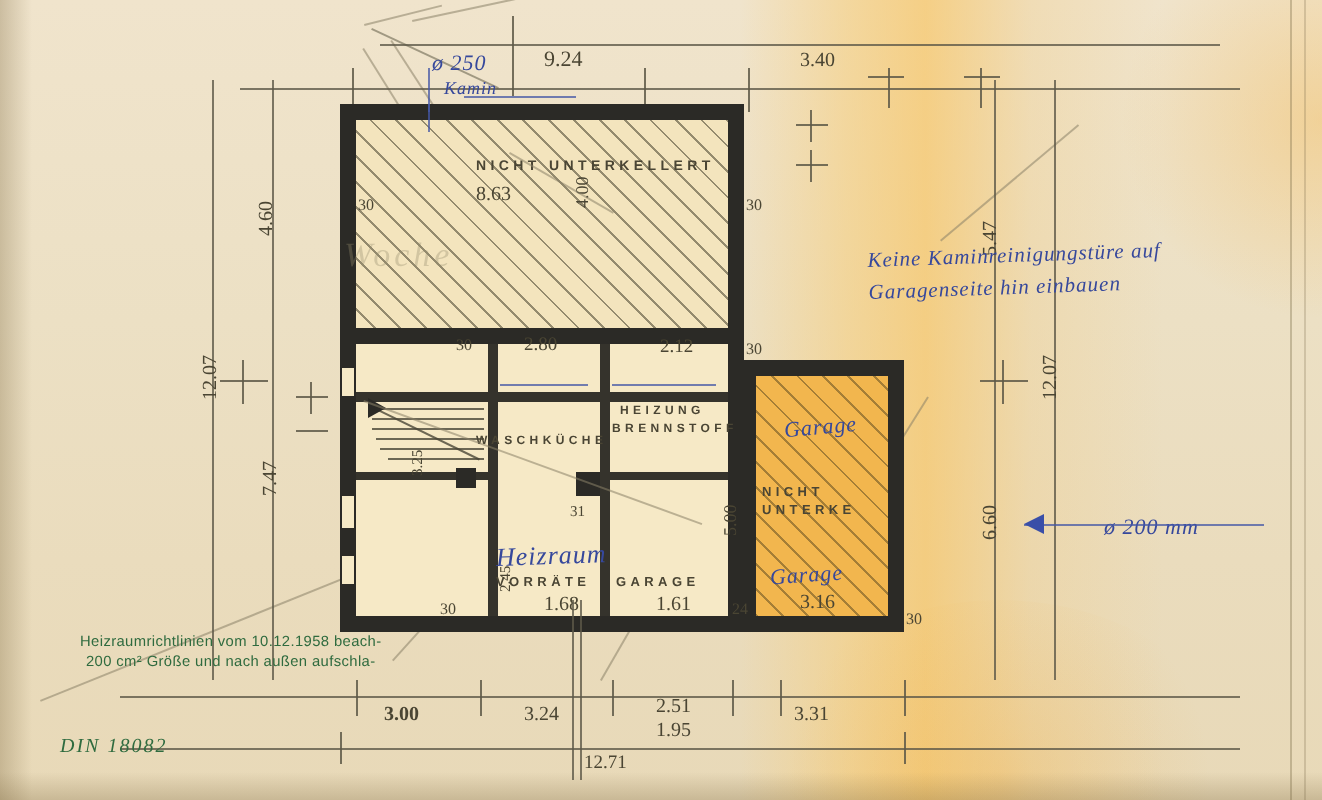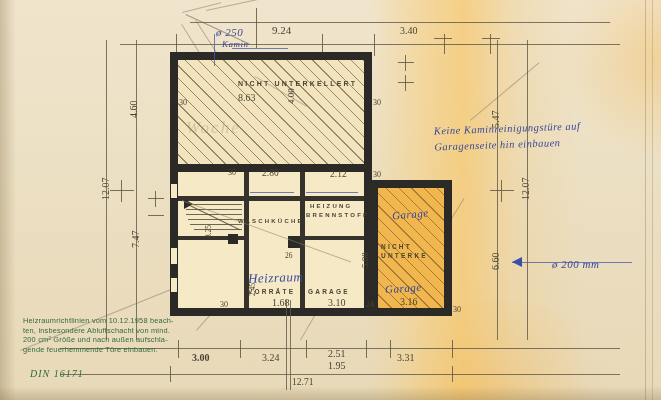--- a/index.html
+++ b/index.html
@@ -181,37 +181,37 @@
 
   <div class="txt lbl-spaced" style="left:381px;top:243px;font-size:6.5px;">NICHT</div>
   <div class="txt lbl-spaced" style="left:381px;top:252px;font-size:6.5px;">UNTERKE</div>
   <div class="txt num" style="left:400px;top:296px;font-size:10px;">3.16</div>
   <div class="txt num vert" style="left:360px;top:268px;font-size:9px;transform:rotate(-90deg);">5.00</div>
 
   <div class="txt lbl-spaced" style="left:248px;top:288px;font-size:6.5px;">VORRÄTE</div>
   <div class="txt num" style="left:272px;top:297px;font-size:10px;">1.68</div>
 
   <div class="txt lbl-spaced" style="left:308px;top:288px;font-size:6.5px;">GARAGE</div>
-  <div class="txt num" style="left:328px;top:297px;font-size:10px;">3.10</div>
+  <div class="txt num" style="left:328px;top:297px;font-size:10px;">1.61</div>
 
   <div class="txt lbl-spaced" style="left:238px;top:218px;font-size:6px;">WASCHKÜCHE</div>
   <div class="txt num" style="left:262px;top:168px;font-size:9.5px;">2.80</div>
 
   <div class="txt lbl-spaced" style="left:310px;top:203px;font-size:6px;">HEIZUNG</div>
   <div class="txt lbl-spaced" style="left:306px;top:212px;font-size:6px;">BRENNSTOFF</div>
   <div class="txt num" style="left:330px;top:169px;font-size:9.5px;">2.12</div>
 
   <div class="txt num" style="left:179px;top:98px;font-size:8px;">30</div>
   <div class="txt num" style="left:373px;top:98px;font-size:8px;">30</div>
   <div class="txt num" style="left:373px;top:170px;font-size:8px;">30</div>
   <div class="txt num" style="left:220px;top:300px;font-size:8px;">30</div>
   <div class="txt num" style="left:453px;top:305px;font-size:8px;">30</div>
   <div class="txt num" style="left:228px;top:168px;font-size:8px;">30</div>
   <div class="txt num" style="left:366px;top:300px;font-size:8px;">24</div>
-  <div class="txt num" style="left:285px;top:251px;font-size:7.5px;">26</div>
+  <div class="txt num" style="left:285px;top:251px;font-size:7.5px;">31</div>
 
   <div class="txt num vert" style="left:248px;top:296px;font-size:7.5px;transform:rotate(-90deg);">2.45</div>
   <div class="txt num vert" style="left:204px;top:238px;font-size:7.5px;transform:rotate(-90deg);">3.25</div>
 
   <div class="txt num vert" style="left:128px;top:118px;font-size:10px;transform:rotate(-90deg);">4.60</div>
   <div class="txt num vert" style="left:100px;top:200px;font-size:10px;transform:rotate(-90deg);">12.07</div>
   <div class="txt num vert" style="left:130px;top:248px;font-size:10px;transform:rotate(-90deg);">7.47</div>
 
   <div class="txt num vert" style="left:490px;top:128px;font-size:10px;transform:rotate(-90deg);">5.47</div>
   <div class="txt num vert" style="left:520px;top:200px;font-size:10px;transform:rotate(-90deg);">12.07</div>
@@ -261,28 +261,26 @@
 
   <div class="blue-hand" style="position:absolute;left:248px;top:270px;font-size:13px;transform:rotate(-2deg);">Heizraum</div>
 
   <div class="blue-hand" style="position:absolute;left:392px;top:208px;font-size:11px;transform:rotate(-5deg);">Garage</div>
   <div class="blue-hand" style="position:absolute;left:385px;top:282px;font-size:11px;transform:rotate(-4deg);">Garage</div>
 
   <div class="blueline" style="left:250px;top:192px;width:44px;height:1.2px;"></div>
   <div class="blueline" style="left:306px;top:192px;width:52px;height:1.2px;"></div>
   <div class="blueline" style="left:214px;top:52px;width:1.4px;height:14px;"></div>
 
-  <div class="stamp" style="left:23px;top:316px;font-size:7.4px;">
+  <div class="stamp" style="left:40px;top:316px;font-size:7.4px;text-align:center;">
     <div>Heizraumrichtlinien vom 10.12.1958 beach-</div>
-    <div>ten, insbesondere Abluftschacht von mind.</div>
     <div>200 cm² Größe und nach außen aufschla-</div>
-    <div>gende feuerhemmende Türe einbauen.</div>
   </div>
-  <div class="din" style="left:30px;top:368px;font-size:10px;">DIN 16171</div>
-
-  <div class="watermark" style="left:186px;top:118px;">Woche</div>
+  <div class="din" style="left:30px;top:368px;font-size:10px;">DIN 18082</div>
+
+  <div class="watermark" style="left:172px;top:118px;">Woche</div>
 
   <div class="pencil" style="left:206px;top:10px;width:60px;transform:rotate(-12deg);"></div>
   <div class="pencil" style="left:182px;top:12px;width:40px;transform:rotate(-14deg);"></div>
   <div class="pencil" style="left:255px;top:76px;width:60px;transform:rotate(30deg);"></div>
   <div class="pencil" style="left:182px;top:200px;width:180px;transform:rotate(20deg);"></div>
 
 </div>
 
 </body></html>

